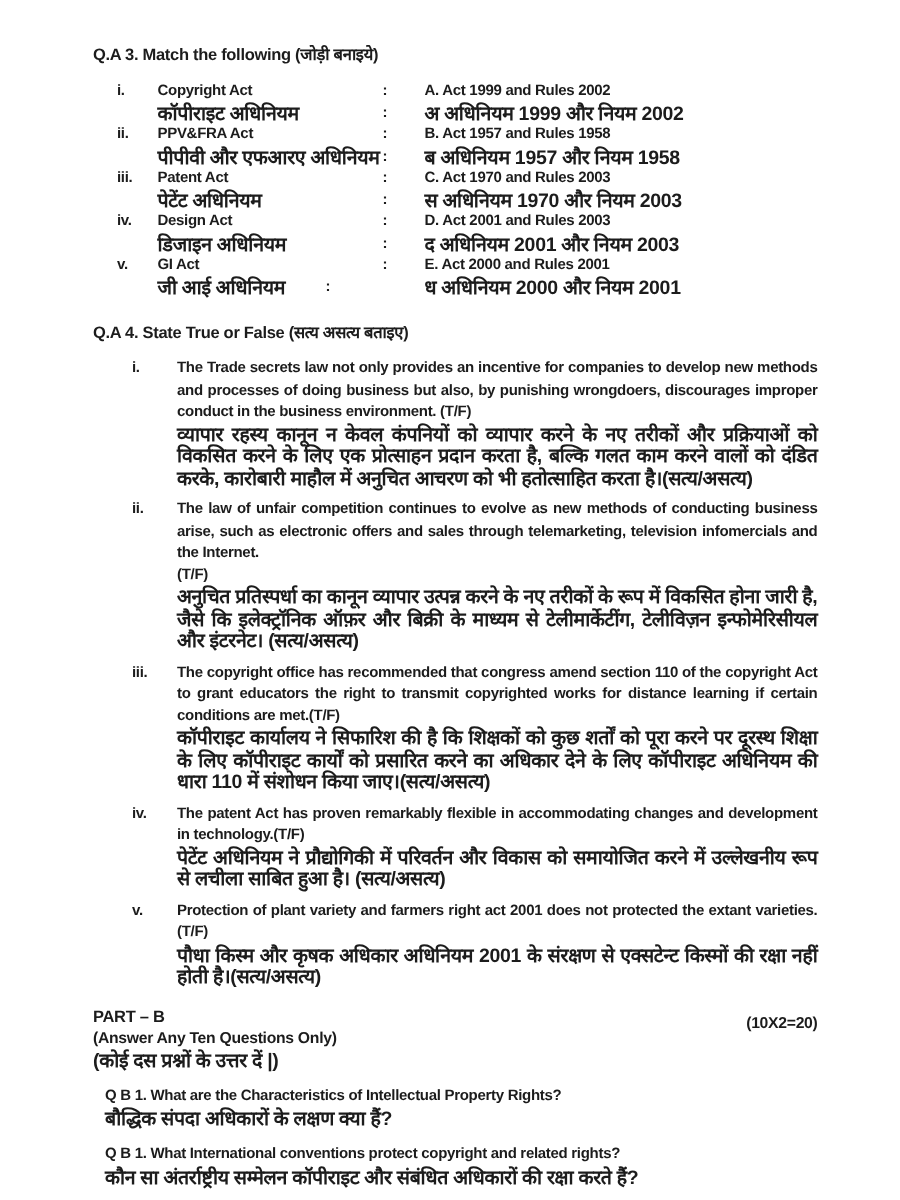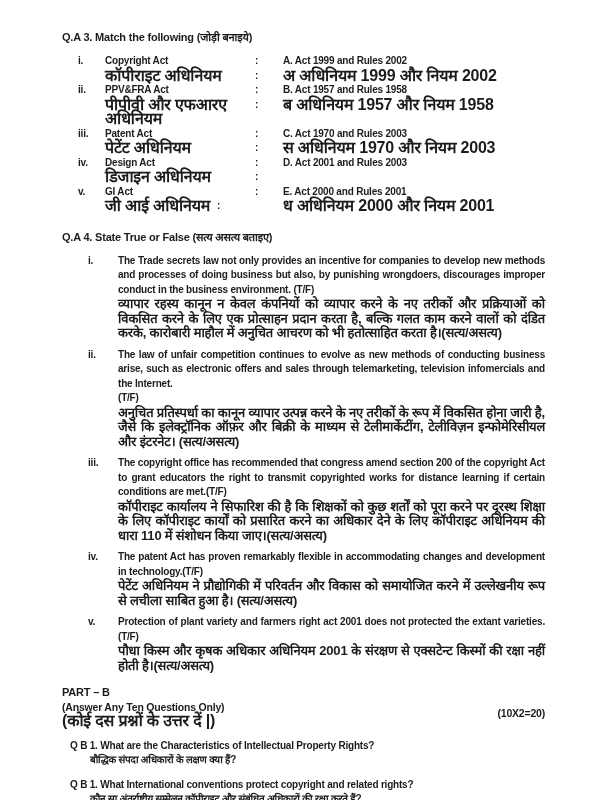--- a/index.html
+++ b/index.html
@@ -12,33 +12,33 @@
     font-size:10px;line-height:14.5px;letter-spacing:-0.2px;
     overflow:hidden;
   }
   .heading{font-size:11px;line-height:15px;margin-bottom:9px;}
   
   .match{margin-bottom:16px;}
   .mrow{display:grid;grid-template-columns:43px 150px 28px 1fr;}
   .mnum{grid-row:1 / span 2;padding-left:16px;}
   .mcolon{text-align:left;}
   .mcolon.shift{position:relative;left:-38px;}
-  .hi{font-size:16px;}
+  .hi{font-size:13px;}
   
   .tf-list{padding-left:26px;margin-bottom:12px;}
   .tf-item{display:grid;grid-template-columns:30px 1fr;margin-bottom:7px;}
   .tf-text{text-align:justify;}
   .tf-en{white-space:pre-line;}
   .tf-hi{font-size:13px;text-align:justify;}
   
   .partb-head{position:relative;text-align:left;margin-right:50px;font-size:10.5px;}
   .partb-title{font-size:11px;}
-  .partb-marks{position:absolute;right:-50px;top:21px;}
+  .partb-marks{position:absolute;right:-50px;top:4px;}
   .pb-q{margin-left:8px;margin-top:10px;}
-  .pb-q .hi-line{font-size:10px;margin-left:20px;}
+  .pb-q .hi-line{font-size:13px;}
 </style>
 </head>
 <body>
 
 <div class="page">
 
   <div class="heading">Q.A 3. Match the following (जोड़ी बनाइये)</div>
 
   <div class="match">
 
@@ -72,20 +72,21 @@
       <div class="hi">स अधिनियम 1970  और नियम 2003</div>
     </div>
 
     <div class="mrow">
       <div class="mnum">iv.</div>
       <div>Design Act</div>
       <div class="mcolon">:</div>
       <div>D. Act 2001 and Rules 2003</div>
       <div class="hi">डिजाइन अधिनियम</div>
       <div class="mcolon">:</div>
+      <div class="hi">द अधिनियम 2001  और नियम 2003</div>
     </div>
 
     <div class="mrow">
       <div class="mnum">v.</div>
       <div>GI Act</div>
       <div class="mcolon">:</div>
       <div>E. Act 2000 and Rules 2001</div>
       <div class="hi">जी आई अधिनियम</div>
       <div class="mcolon shift">:</div>
       <div class="hi">ध अधिनियम 2000  और नियम 2001</div>
@@ -110,21 +111,21 @@
       <div class="tf-text">
         <div class="tf-en">The law of unfair competition continues to evolve as new methods of conducting business arise, such as electronic offers and sales through telemarketing, television infomercials and the Internet.
 (T/F)</div>
         <div class="tf-hi">अनुचित प्रतिस्पर्धा का कानून व्यापार उत्पन्न करने के नए तरीकों के रूप में विकसित होना जारी है, जैसे कि इलेक्ट्रॉनिक ऑफ़र और बिक्री के माध्यम से टेलीमार्केटींग, टेलीविज़न इन्फोमेरिसीयल और इंटरनेट। (सत्य/असत्य)</div>
       </div>
     </div>
 
     <div class="tf-item">
       <div>iii.</div>
       <div class="tf-text">
-        <div class="tf-en">The copyright office has recommended that congress amend section 200 of the copyright Act to grant educators the right to transmit copyrighted works for distance learning if certain conditions are met.(T/F)</div>
+        <div class="tf-en">The copyright office has recommended that congress amend section 110 of the copyright Act to grant educators the right to transmit copyrighted works for distance learning if certain conditions are met.(T/F)</div>
         <div class="tf-hi">कॉपीराइट कार्यालय ने सिफारिश की है कि शिक्षकों को कुछ शर्तों को पूरा करने पर दूरस्थ शिक्षा के लिए कॉपीराइट कार्यों को प्रसारित करने का अधिकार देने के लिए कॉपीराइट अधिनियम की धारा 110 में संशोधन किया जाए।(सत्य/असत्य)</div>
       </div>
     </div>
 
     <div class="tf-item">
       <div>iv.</div>
       <div class="tf-text">
         <div class="tf-en">The patent Act has proven remarkably flexible in accommodating changes and development in technology.(T/F)</div>
         <div class="tf-hi">पेटेंट अधिनियम ने प्रौद्योगिकी में परिवर्तन और विकास को समायोजित करने में उल्लेखनीय रूप से लचीला साबित हुआ है। (सत्य/असत्य)</div>
       </div>

